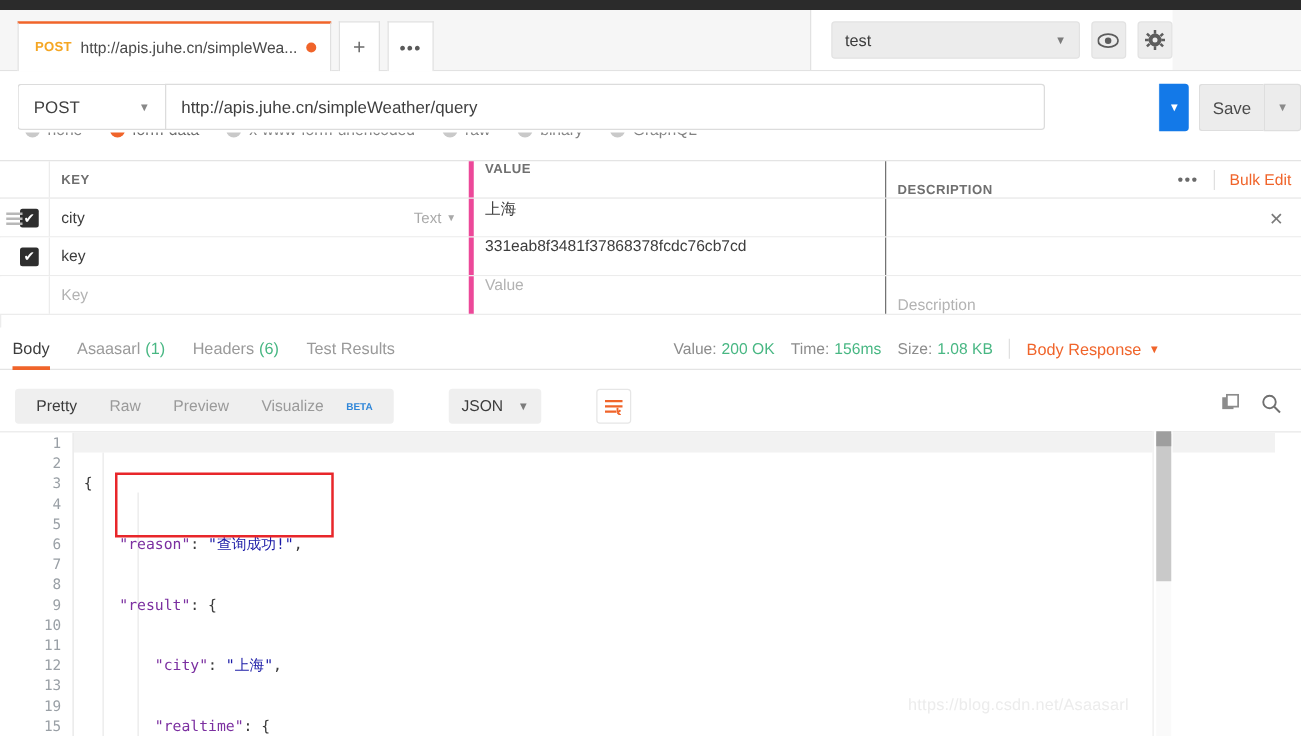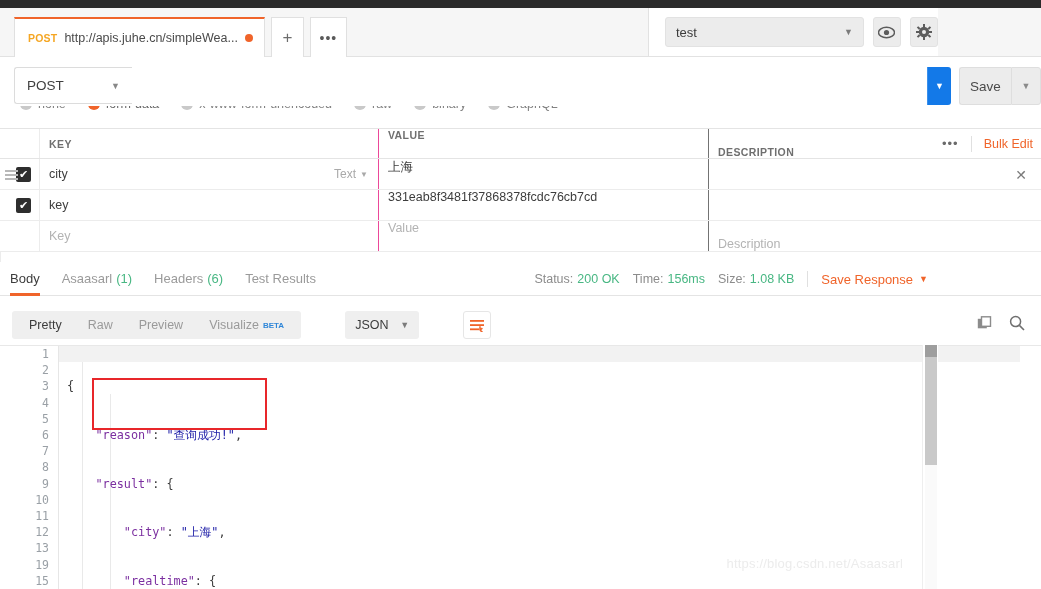--- a/index.html
+++ b/index.html
@@ -97,21 +97,21 @@
   .bt.on { color:#6a6a6a; }
 
   
   .kvtable { position:absolute; left:0; top:128px; width:1041px; }
   .kv-head {
     display:flex; height:31px; border-top:1px solid #e4e4e4; border-bottom:1px solid #e4e4e4;
     background:#fff; align-items:center;
   }
   .kv-gutter { width:40px; height:100%; border-right:1px solid #ececec; }
   .kv-col-key { width:339px; height:100%; display:flex; align-items:center; padding-left:9px;
-                border-right:1px solid #ec4899; }
+                border-right:4px solid #ec4899; }
   .kv-col-val { width:330px; height:100%; display:flex; align-items:flex-start; padding-left:9px;
                 border-right:1px solid #737373; }
   .kv-col-desc { flex:1; height:100%; display:flex; align-items:flex-end; padding-left:9px; }
   .kv-head .lbl { font-size:10.5px; color:#6f6f6f; letter-spacing:.4px; font-weight:bold; }
   .kv-head-actions {
     position:absolute; right:8px; top:0; height:31px; display:flex; align-items:center; gap:12px;
   }
   .kv-dots { color:#6a6a6a; font-size:13px; letter-spacing:1px; }
   .bulk-edit { color:#f0642a; font-size:12.5px; }
   .vdiv { width:1px; height:16px; background:#e0e0e0; }
@@ -150,21 +150,21 @@
   .save-resp .caret { font-size:9px; }
 
   
   .pretty-bar { position:absolute; left:0; top:305px; width:1041px; height:40px; display:flex; align-items:center;gap:32px; }
   .pill-group {
     margin-left:12px; height:28px; background:#efefef; border-radius:3px;
     display:flex; align-items:center; padding:0 4px;
   }
   .pill { padding:0 13px; height:28px; display:flex; align-items:center; font-size:12.5px; color:#9a9a9a; }
   .pill.active { color:#3c3c3c; }
-  .beta { font-size:8px; color:#2f86d8; font-weight:bold; vertical-align:super; margin-left:4px; }
+  .beta { font-size:8px; color:#2f86d8; font-weight:bold; vertical-align:super; margin-left:18px; }
   .fmt-sel {
     margin-left:12px; width:74px; height:28px; background:#efefef; border-radius:3px;
     display:flex; align-items:center; padding:2px 10px; font-size:12.5px; color:#3c3c3c;
   }
   .fmt-sel .caret { margin-left:auto; color:#7b7b7b; font-size:9px; }
   .wrap-btn {
     margin-left:12px; width:28px; height:28px; background:#fff; border:1px solid #e6e6e6; border-radius:3px;
     display:flex; align-items:center; justify-content:center;
   }
   .right-icons { margin-left:auto; margin-right:16px; display:flex; align-items:center; gap:17px; color:#6f6f6f; }
@@ -254,20 +254,23 @@
         </g>
       </svg>
     </div>
   </div>
 
   <div class="urlbar">
     <div class="method-box">
       <span>POST</span>
       <span class="caret">▼</span>
     </div>
+    <div class="url-input">
+      <span>http://apis.juhe.cn/simpleWeather/query</span>
+    </div>
     <div class="send-caret">▼</div>
     <div class="save-btn">Save</div>
     <div class="save-caret">▼</div>
   </div>
 
   <div class="bodytypes">
     <div class="bt-inner">
       <div class="bt">
         <span class="dot"></span>
         <span>none</span>
@@ -377,29 +380,29 @@
     <div class="rtab">
       <span>Headers</span>
       <span class="cnt">(6)</span>
     </div>
     <div class="rtab">
       <span>Test Results</span>
     </div>
   </div>
 
   <div class="resp-meta">
-    <span>Status:</span>
+    <span>Value:</span>
     <span class="v" style="margin-left:-9px">200 OK</span>
     <span>Time:</span>
     <span class="v" style="margin-left:-9px">156ms</span>
     <span>Size:</span>
     <span class="v" style="margin-left:-9px">1.08 KB</span>
     <span class="vdiv"></span>
     <span class="save-resp">
-      <span>Save Response</span>
+      <span>Body Response</span>
       <span class="caret">▼</span>
     </span>
   </div>
 
   <div class="pretty-bar">
     <div class="pill-group">
       <div class="pill active">Pretty</div>
       <div class="pill">Raw</div>
       <div class="pill">Preview</div>
       <div class="pill">

